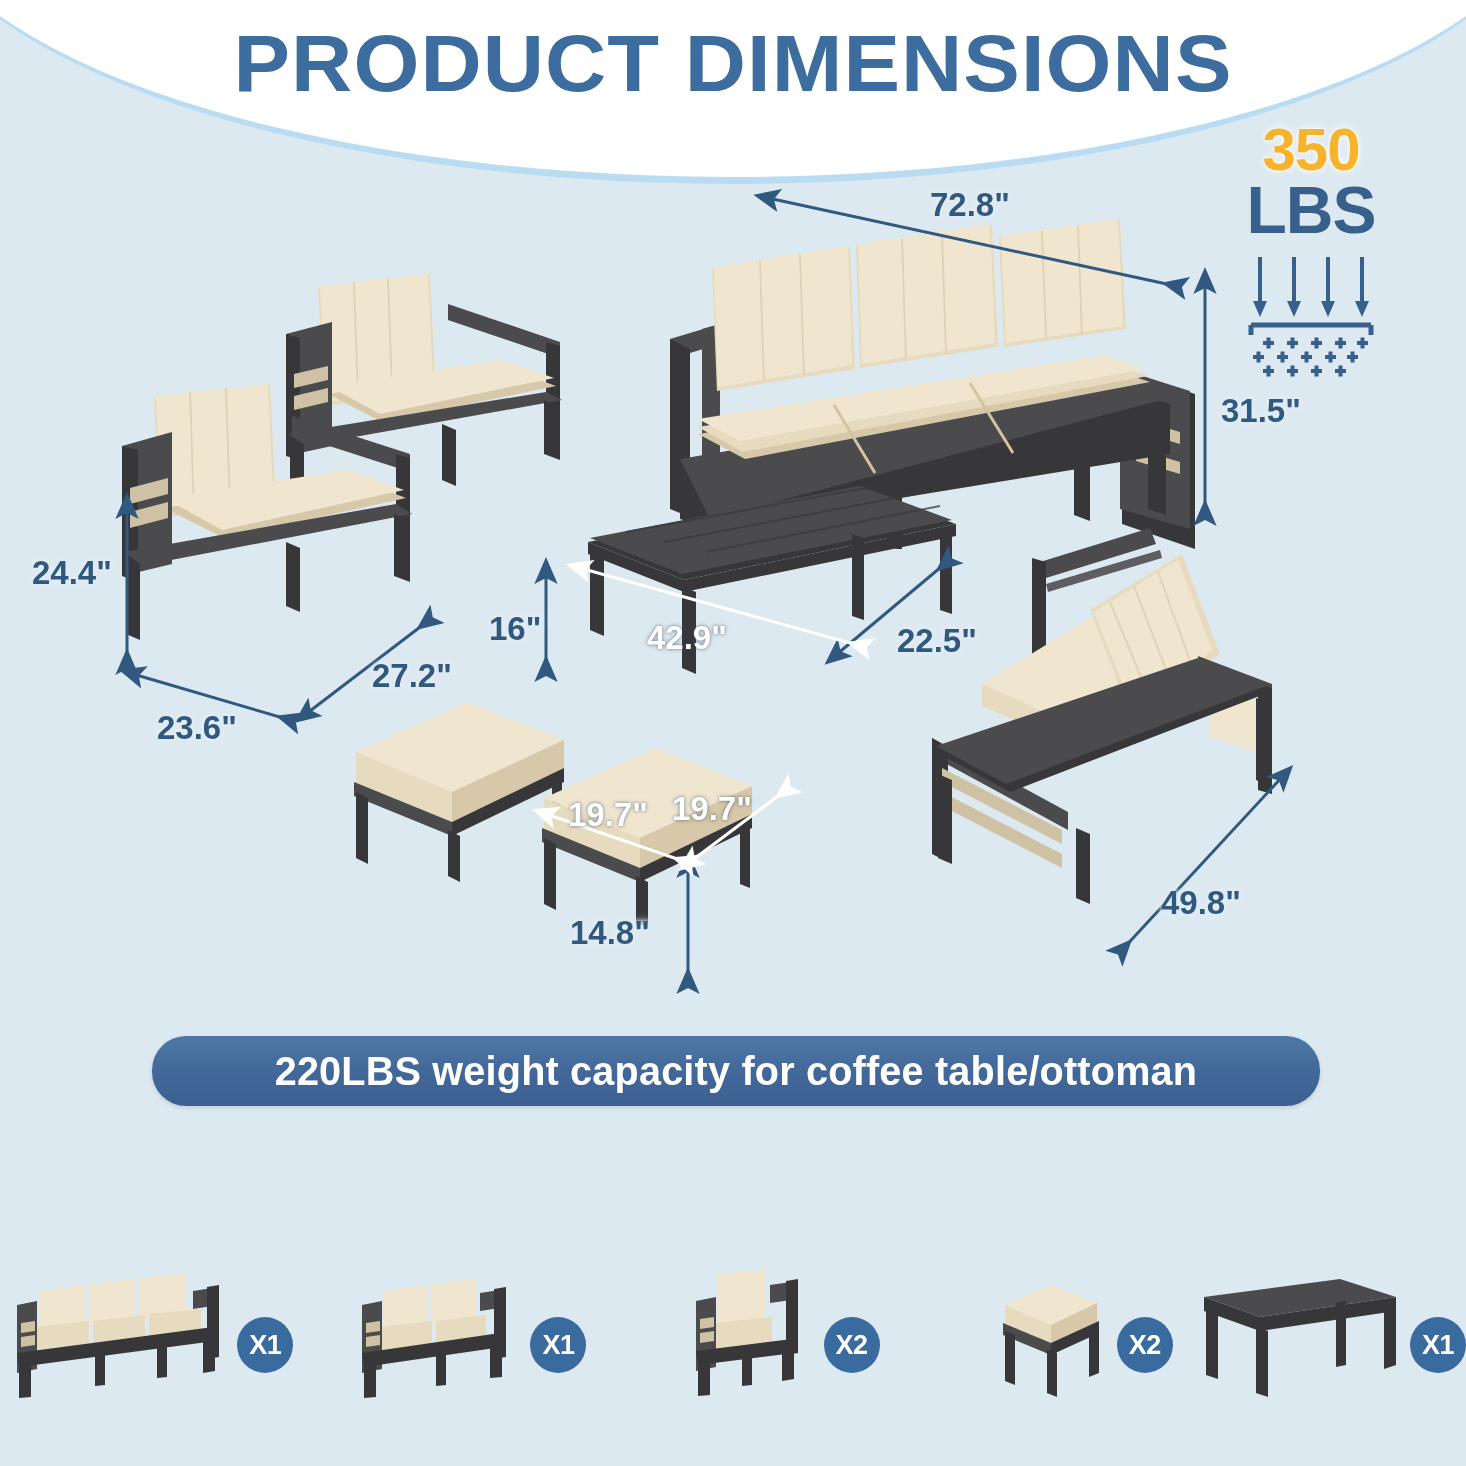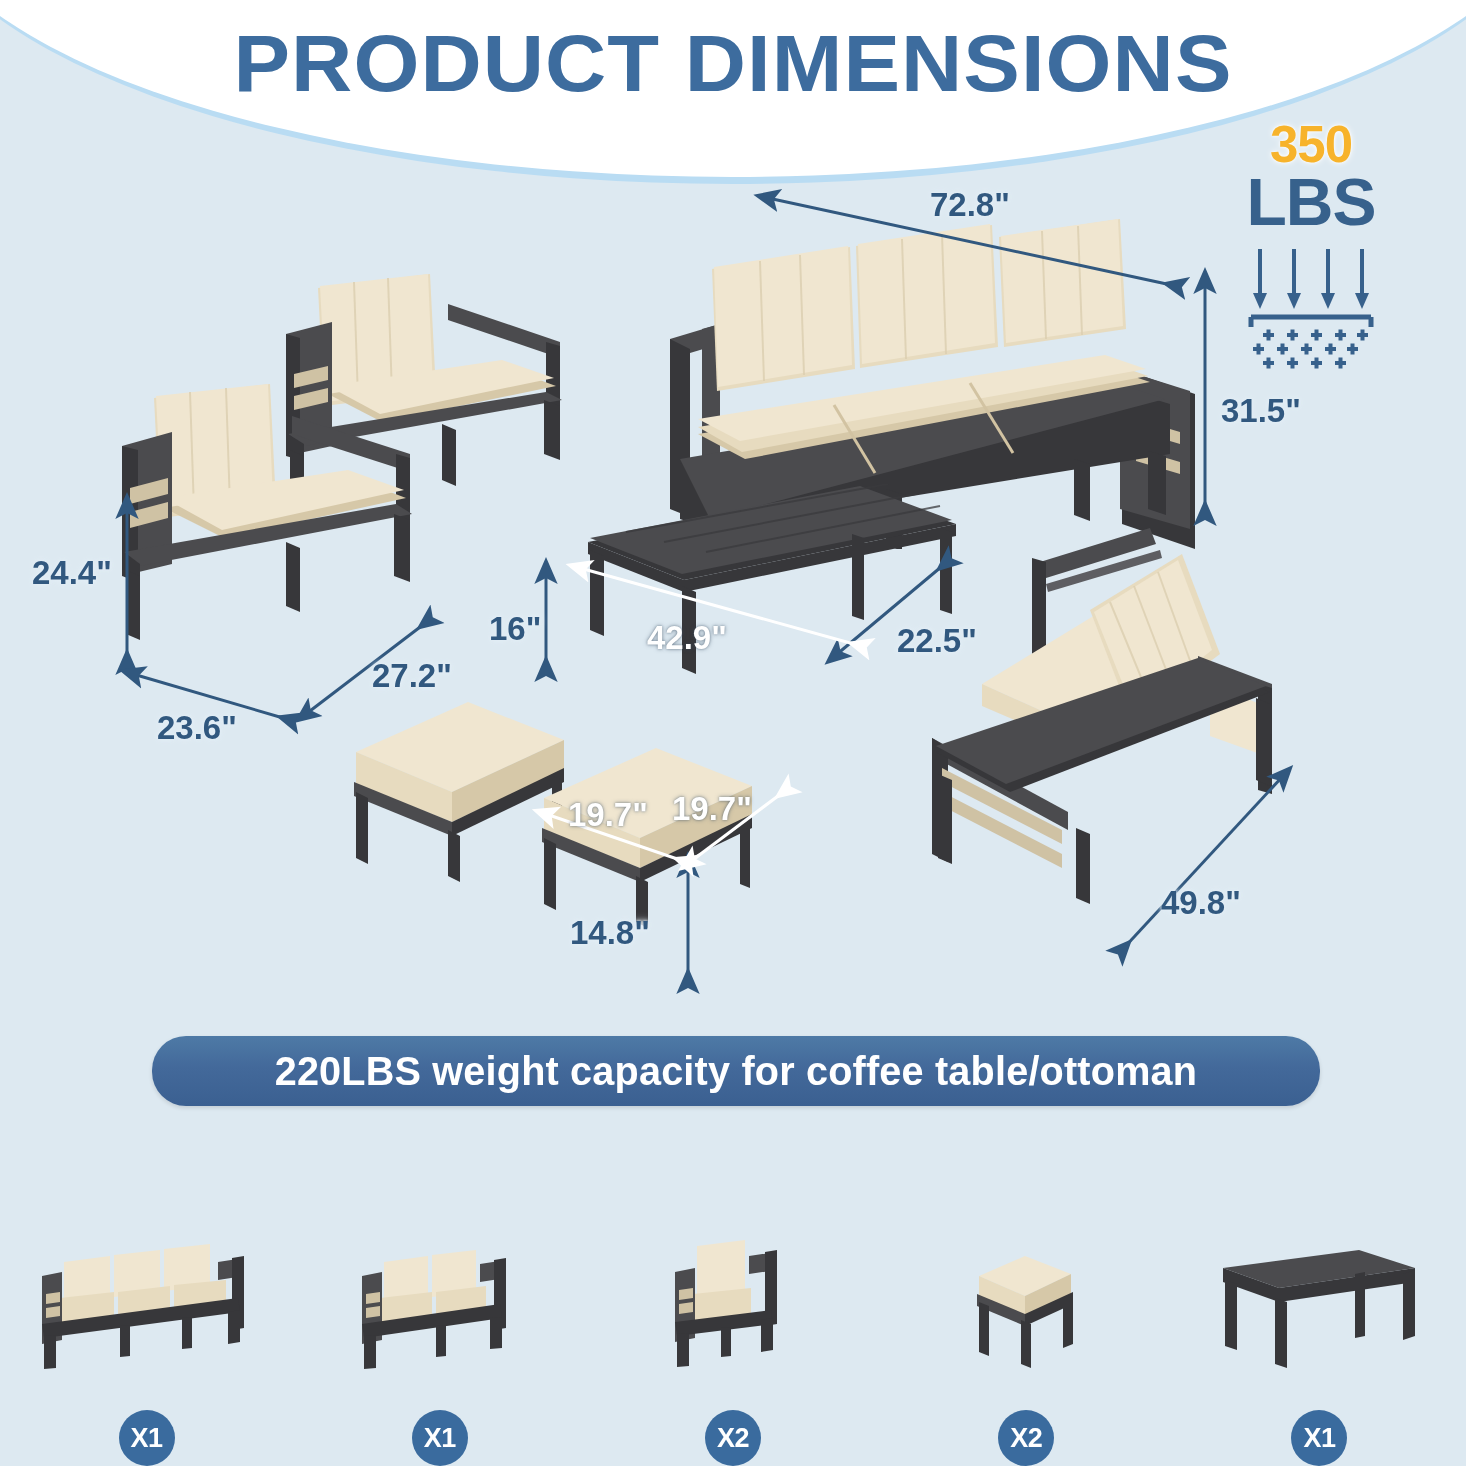--- a/index.html
+++ b/index.html
@@ -50,21 +50,21 @@
   
   .load-badge {
     position: absolute;
     right: 60px;
     top: 108px;
     width: 190px;
     text-align: center;
     z-index: 5;
   }
   .load-number {
-    font-size: 51px;
+    font-size: 60px;
     font-weight: 700;
     color: #f7b32b;
     line-height: 0.92;
     letter-spacing: -1px;
     text-shadow: 0 0 7px rgba(255,255,255,0.95), 0 0 3px #fff;
   }
   .load-unit {
     font-size: 66px;
     font-weight: 700;
     color: #37618c;
@@ -147,21 +147,21 @@
     top: 1172px;
     width: 1466px;
     height: 280px;
     display: flex;
     align-items: flex-end;
     z-index: 4;
   }
   .qty-cell {
     flex: 1 1 0;
     display: flex;
-    flex-direction: column;
+    flex-direction: row;
     align-items: center;
     justify-content: flex-end;
     height: 100%;
   }
   .qty-thumb {
     height: 150px;
     display: flex;
     align-items: flex-end;
     justify-content: center;
   }

